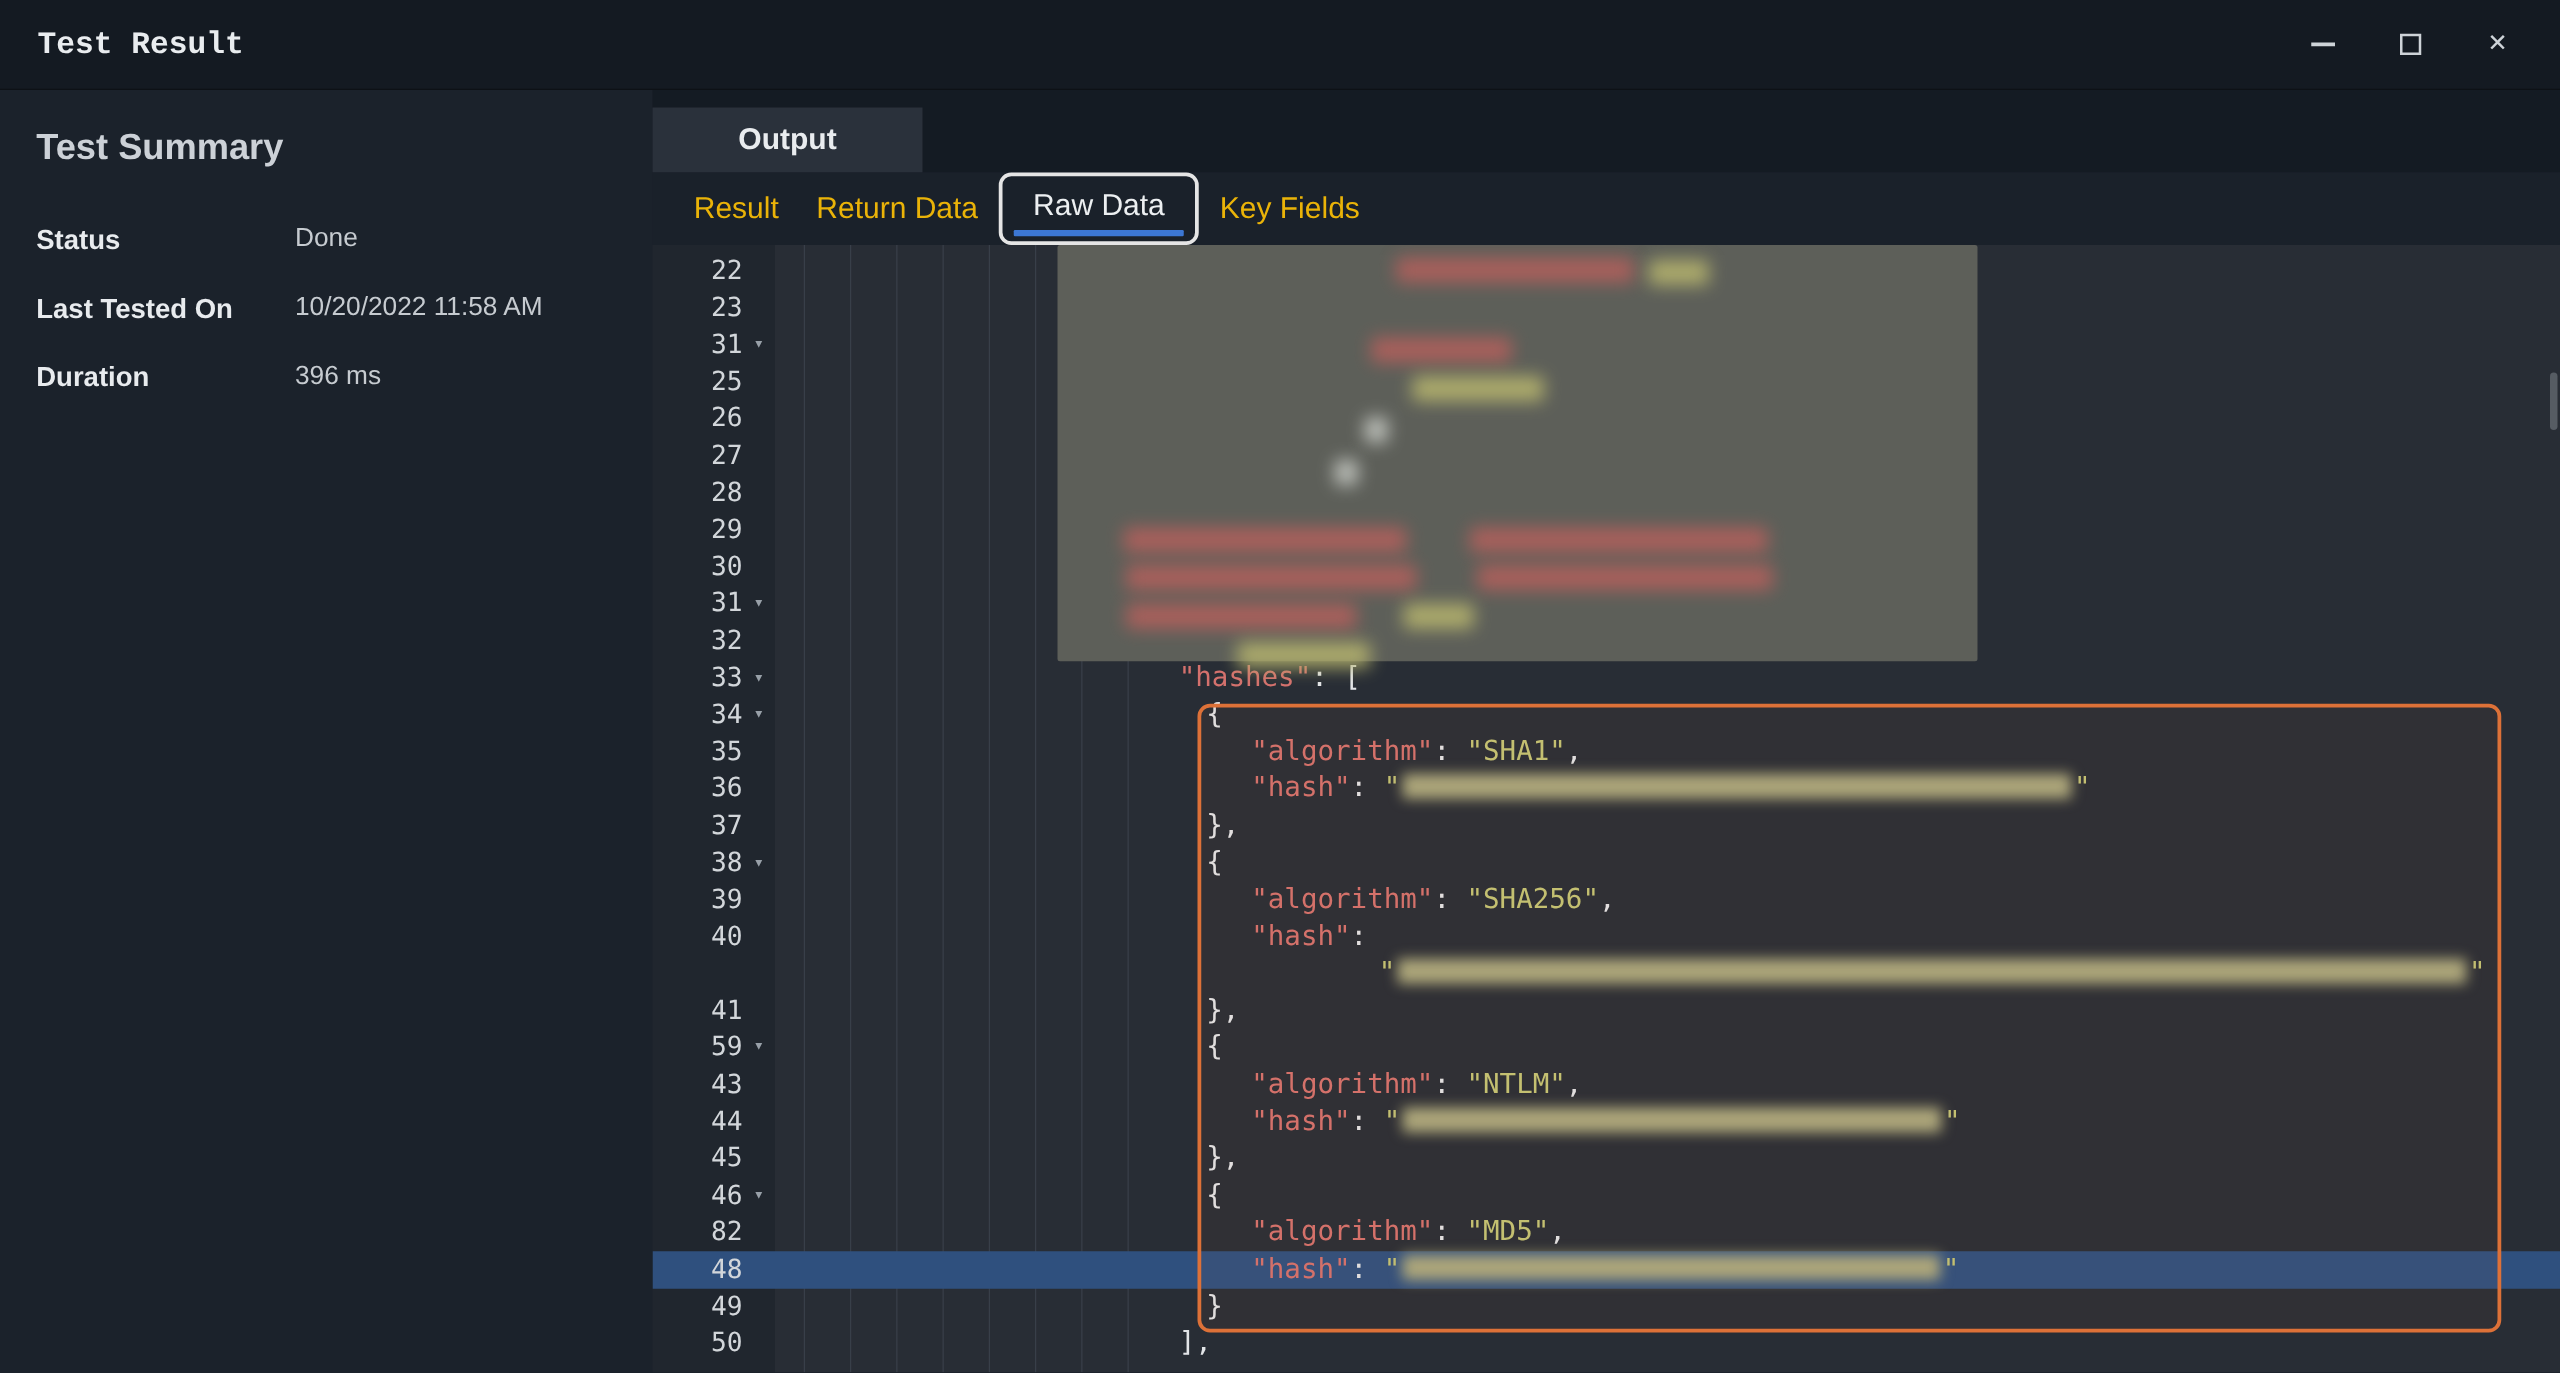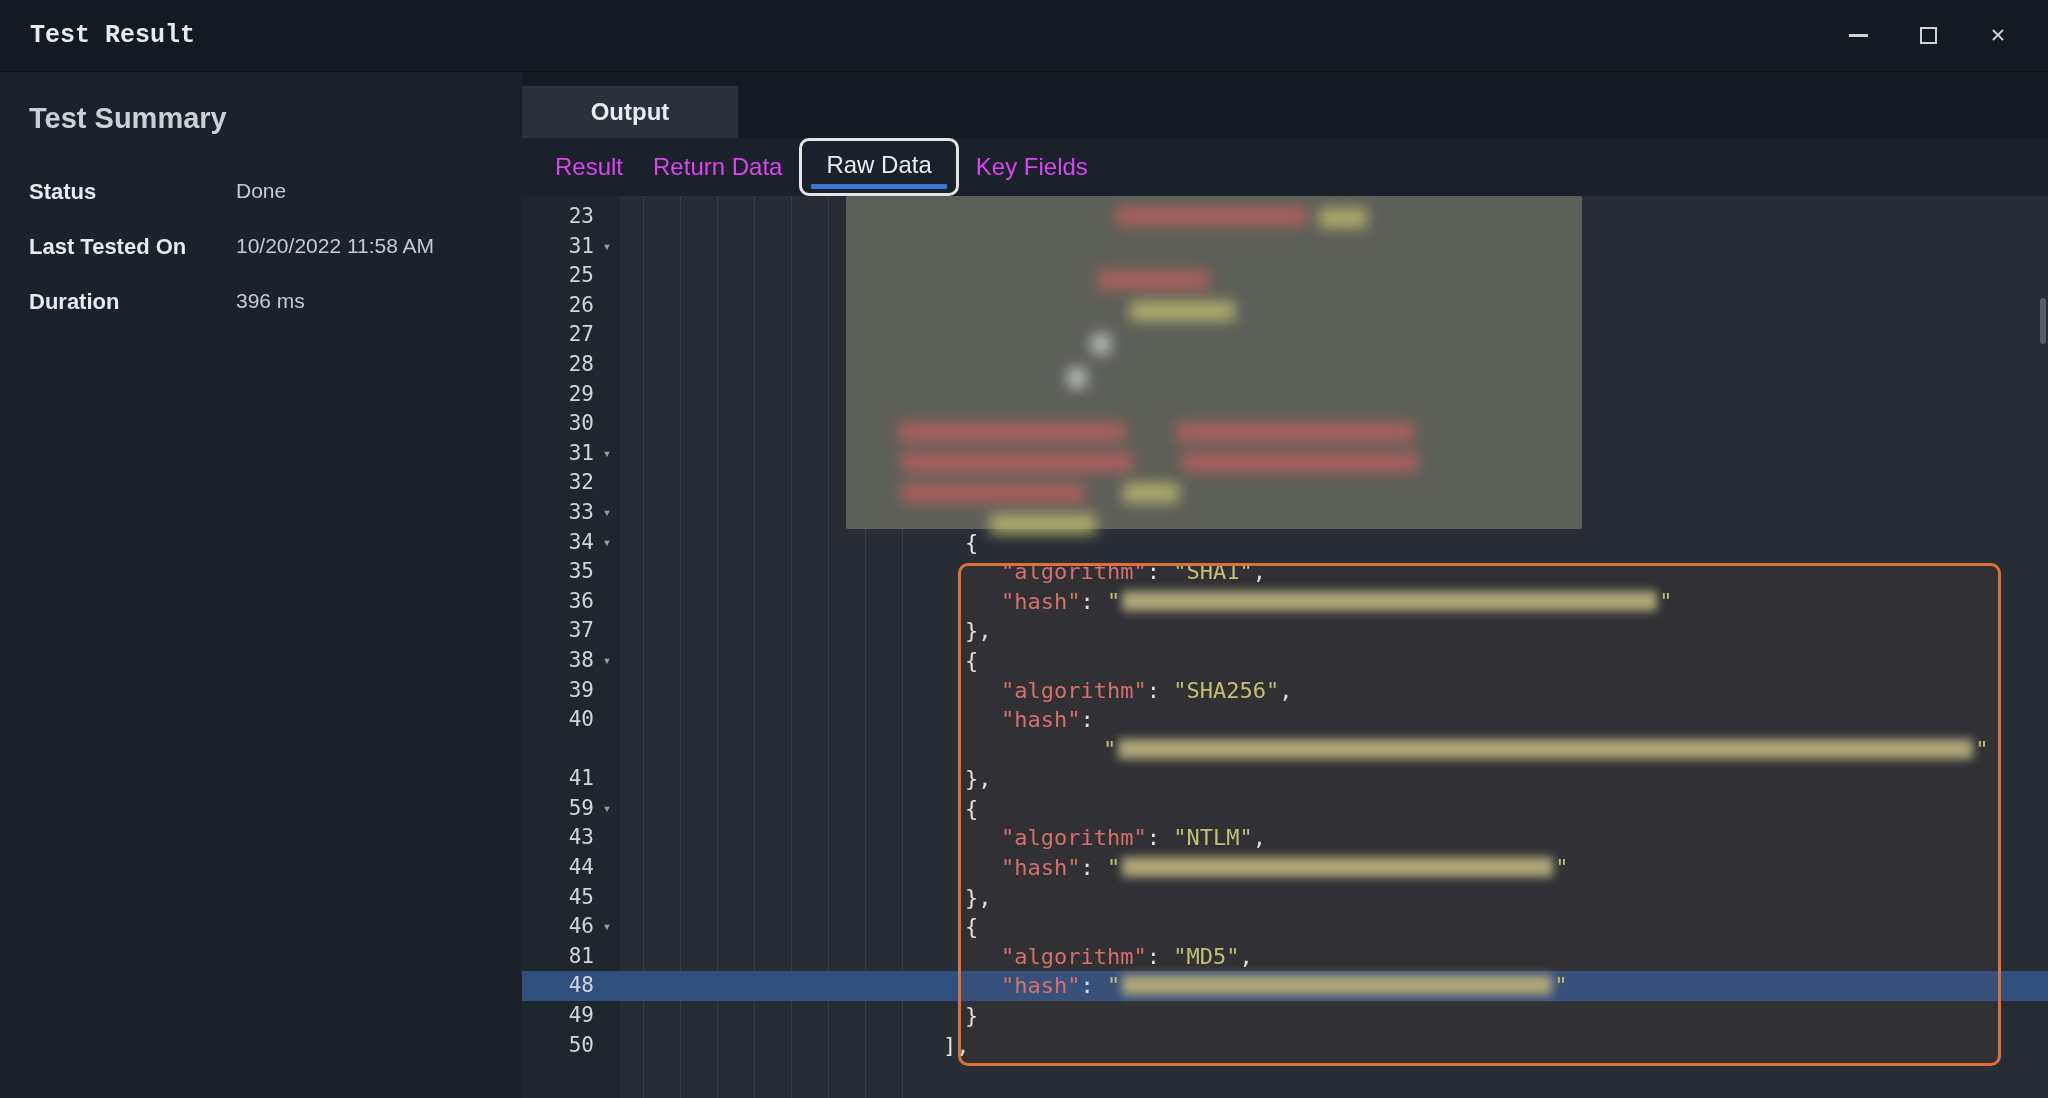--- a/index.html
+++ b/index.html
@@ -32,21 +32,21 @@
   .summary-label { width:207px; font-size:22px; font-weight:bold; color:#e8ebee; }
   .summary-value { font-size:21px; color:#c6cbd0; }
 
   
   .tabstrip { height:66px; background:#141b23; padding-top:3px; display:flex; }
   .tab { width:216px; display:flex; align-items:center; justify-content:center;
          font-size:24px; font-weight:bold; color:#e9ecef; cursor:pointer; }
   .tab.active { background:#2a313b;margin-top:11px; }
 
   .subtabs { height:58px; background:#1a212a; display:flex; align-items:center; padding-left:18px; }
-  .subtab { font-size:24px; color:#d946ef; padding:12px 15px; cursor:pointer; white-space:nowrap; }
+  .subtab { font-size:24px; color:#eab308; padding:12px 15px; cursor:pointer; white-space:nowrap; }
   .subtab.active {
     color:#eceff1; border:3px solid #e5e5e5; border-radius:10px;
     padding:10px 24px 14px 24px; position:relative; margin:0 2px;
   }
   .subtab.active::after {
     content:""; position:absolute; left:9px; right:9px; bottom:4px; height:5px;
     background:#3c77d4; border-radius:1px;
   }
 
   
@@ -150,20 +150,27 @@
           <div class="guide" style="left: 195px;"></div>
           <div class="guide" style="left: 232px;"></div>
           <div class="guide" style="left: 269px;"></div>
           <div class="guide" style="left: 306px;"></div>
           <div class="guide" style="left: 343px;"></div>
           <div class="guide" style="left: 380px;"></div>
         </div>
       <div class="lines" id="lines">
           <div class="line">
             <div class="gutter">
+              <span class="num">22</span>
+              <span class="fold"></span>
+            </div>
+            <div class="code" style="padding-left: 23px;"></div>
+          </div>
+          <div class="line">
+            <div class="gutter">
               <span class="num">23</span>
               <span class="fold"></span>
             </div>
             <div class="code" style="padding-left: 23px;"></div>
           </div>
           <div class="line">
             <div class="gutter">
               <span class="num">31</span>
               <span class="fold">▾</span>
             </div>
@@ -325,21 +332,21 @@
           </div>
           <div class="line">
             <div class="gutter">
               <span class="num">46</span>
               <span class="fold">▾</span>
             </div>
             <div class="code" style="padding-left: 345px;"><span class="tok-punct">{</span></div>
           </div>
           <div class="line">
             <div class="gutter">
-              <span class="num">81</span>
+              <span class="num">82</span>
               <span class="fold"></span>
             </div>
             <div class="code" style="padding-left: 381px;"><span class="tok-key">"algorithm"</span><span class="tok-punct">: </span><span class="tok-str">"MD5"</span><span class="tok-punct">,</span></div>
           </div>
           <div class="line current">
             <div class="gutter">
               <span class="num">48</span>
               <span class="fold"></span>
             </div>
             <div class="code" style="padding-left: 381px;"><span class="tok-key">"hash"</span><span class="tok-punct">: </span><span class="tok-str">"</span><span class="redact" style="width: 430px;"></span><span class="tok-str">"</span></div>

